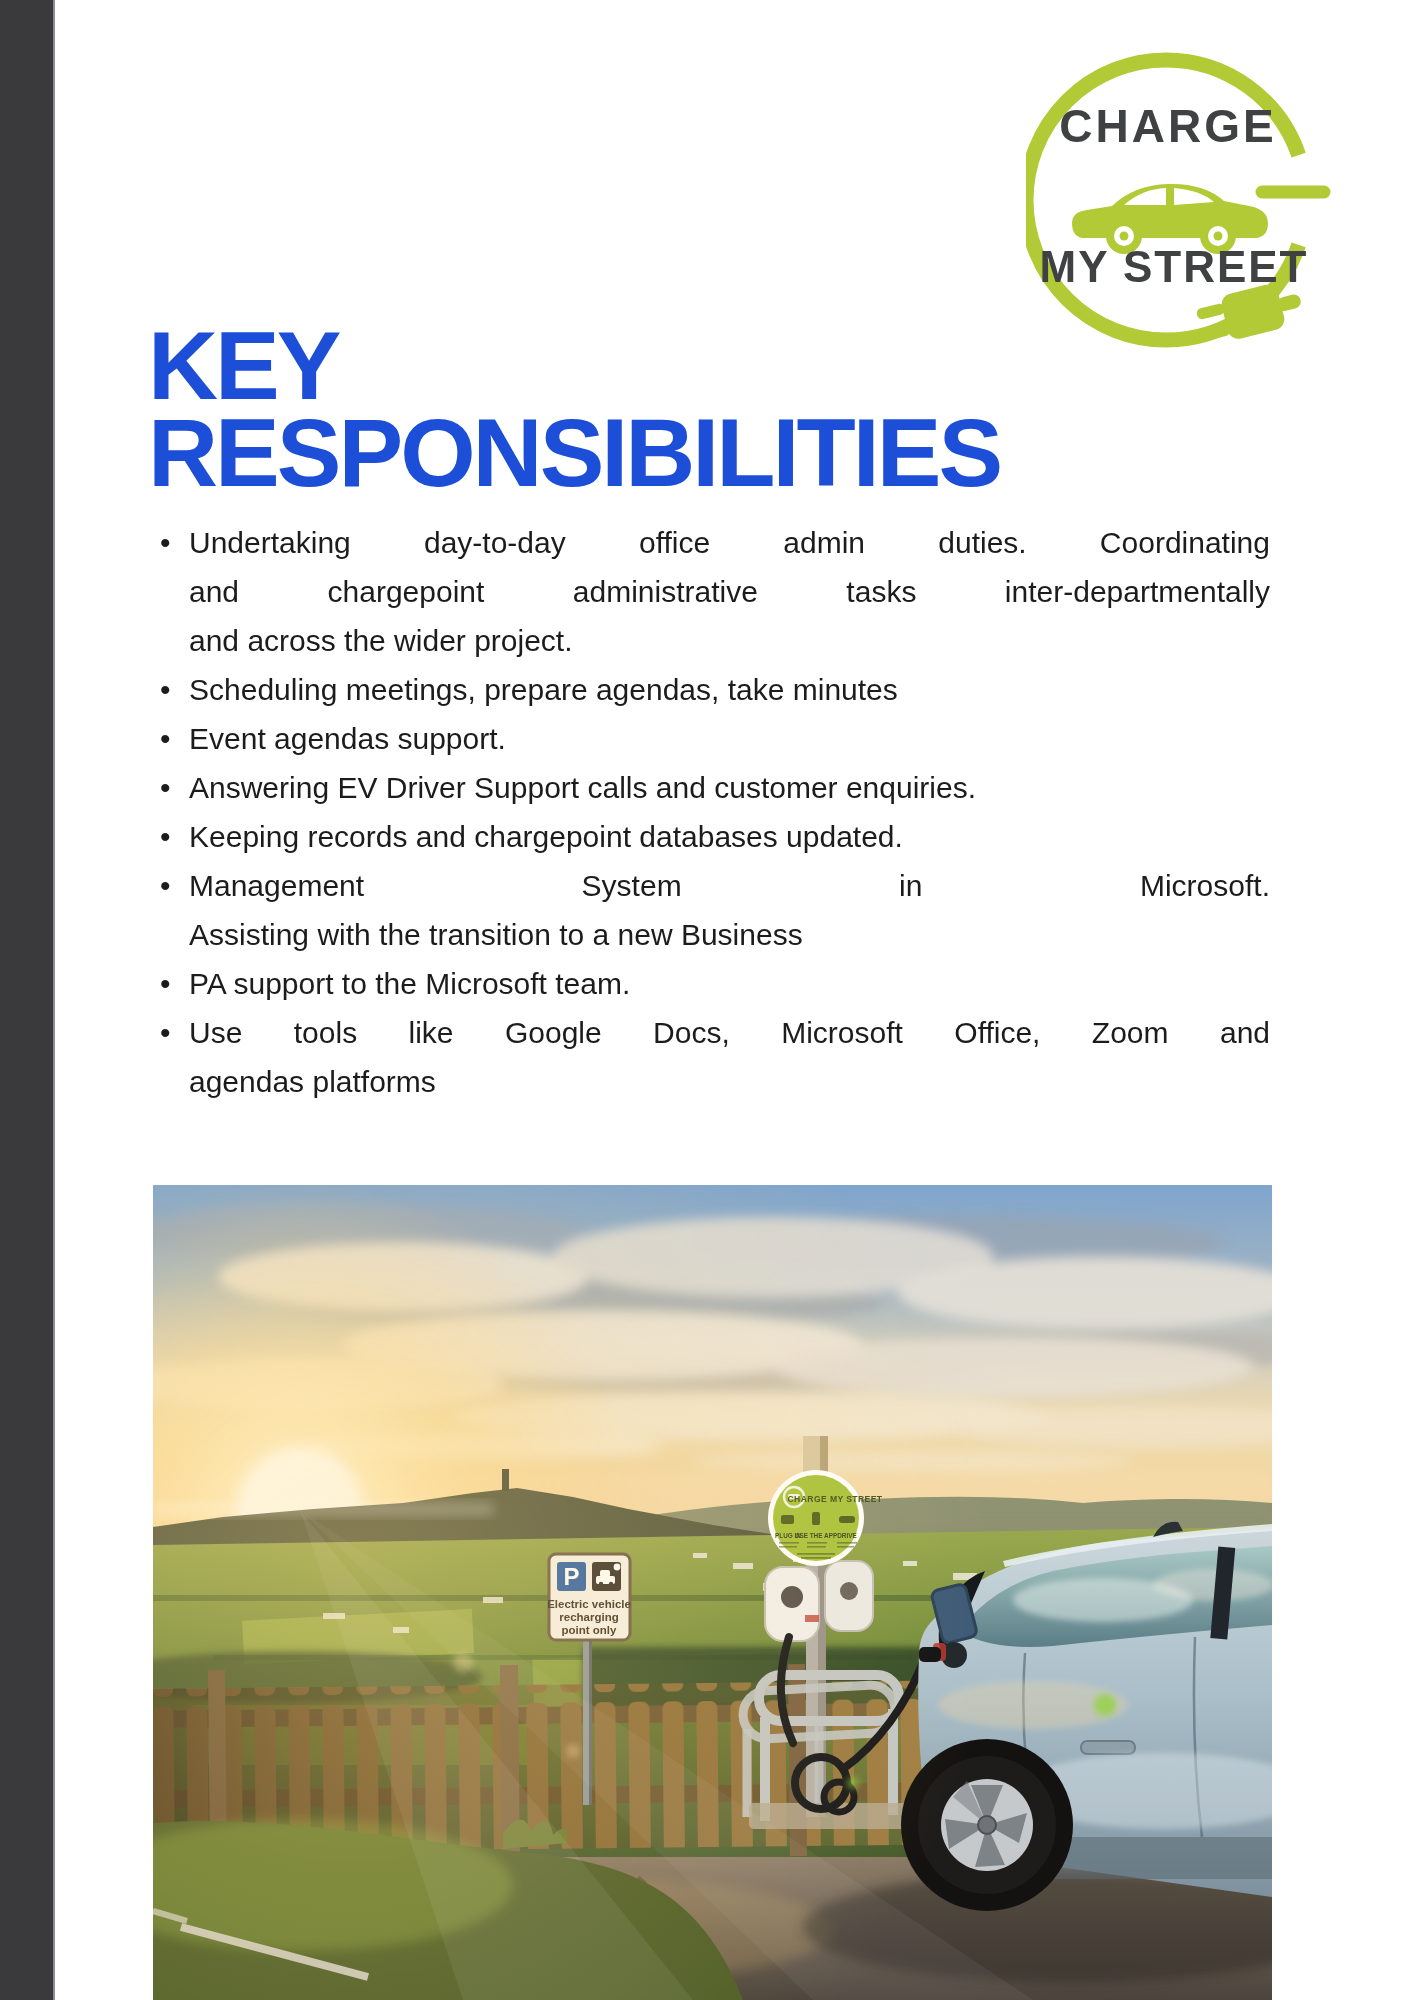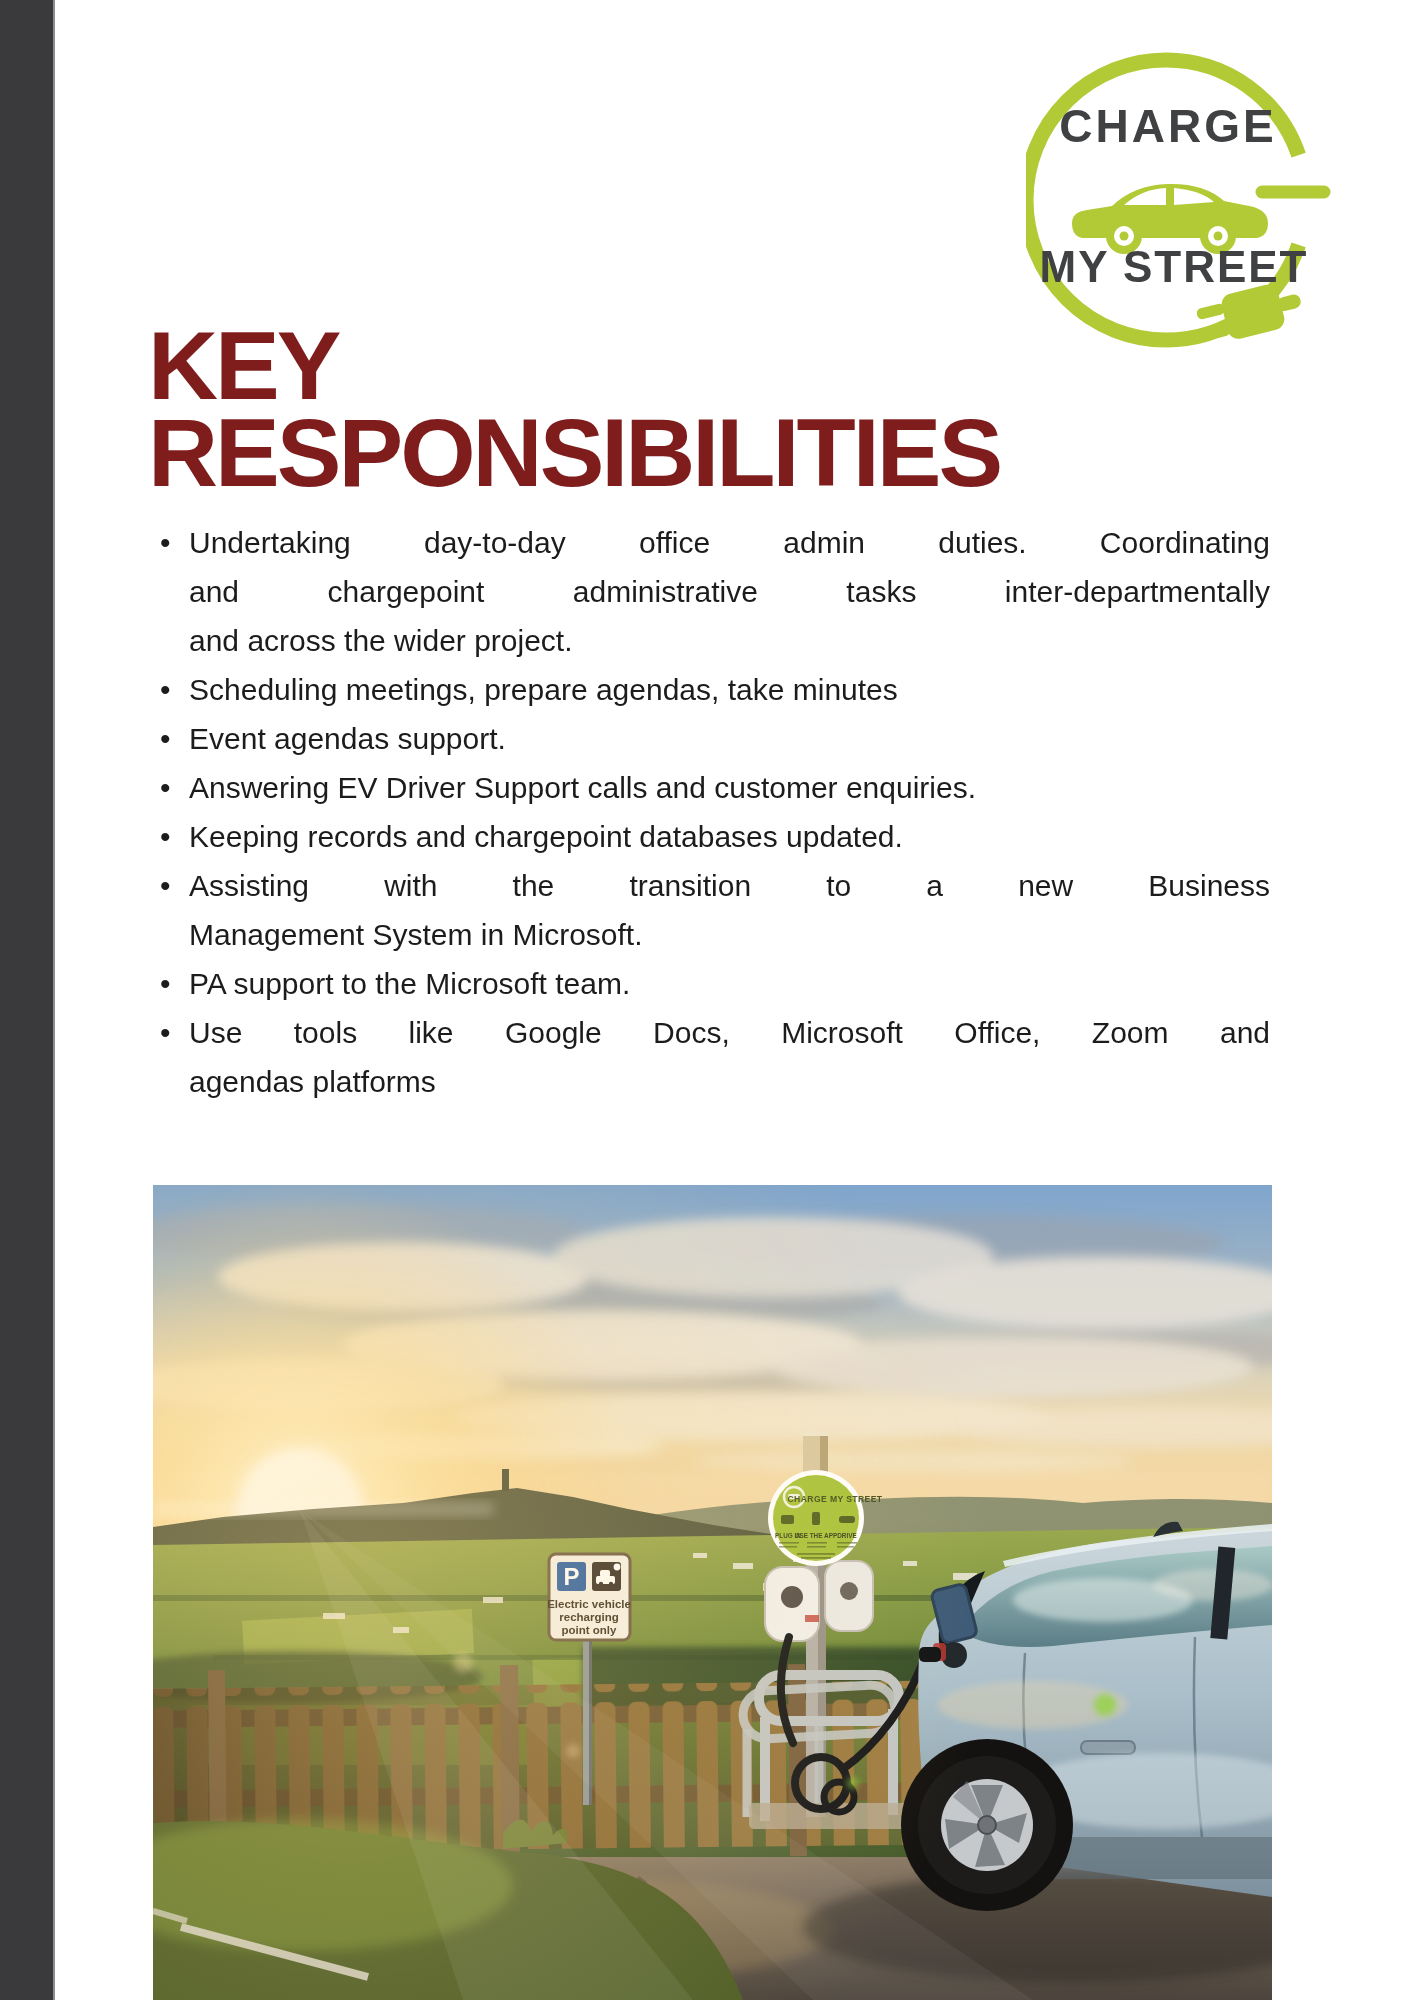--- a/index.html
+++ b/index.html
@@ -7,21 +7,21 @@
     width:1414px;height:2000px;position:relative;overflow:hidden;
     font-family:"Liberation Sans",sans-serif;
   }
   .sidebar{
     position:absolute;left:0;top:0;width:53px;height:2000px;
     background:#3a3a3c;border-right:2px solid #8d8d90;
   }
   .logo{position:absolute;left:1026px;top:40px;width:310px;height:324px;}
   .heading{
     position:absolute;left:148px;top:322px;width:900px;
-    color:#7f1d1d;font-weight:bold;font-size:97px;line-height:87px;
+    color:#1d4ed8;font-weight:bold;font-size:97px;line-height:87px;
     letter-spacing:-3px;white-space:nowrap;
   }
   ul.resp{
     position:absolute;left:156px;top:518px;width:1114px;
     margin:0;padding:0;list-style:none;
     font-size:30px;line-height:49px;color:#1c1c1c;
   }
   ul.resp li{display:flex;align-items:flex-start;}
   ul.resp .dot{width:29px;flex:0 0 29px;text-align:left;padding-left:4px;}
   ul.resp .b-lines{flex:1;min-width:0;}
@@ -100,22 +100,22 @@
     </li>
     <li>
       <span class="dot">•</span>
       <div class="b-lines">
         <div class="bl">Keeping records and chargepoint databases updated.</div>
       </div>
     </li>
     <li>
       <span class="dot">•</span>
       <div class="b-lines">
+        <div class="bl">Management System in Microsoft.</div>
         <div class="bl">Assisting with the transition to a new Business</div>
-        <div class="bl">Management System in Microsoft.</div>
       </div>
     </li>
     <li>
       <span class="dot">•</span>
       <div class="b-lines">
         <div class="bl">PA support to the Microsoft team.</div>
       </div>
     </li>
     <li>
       <span class="dot">•</span>

